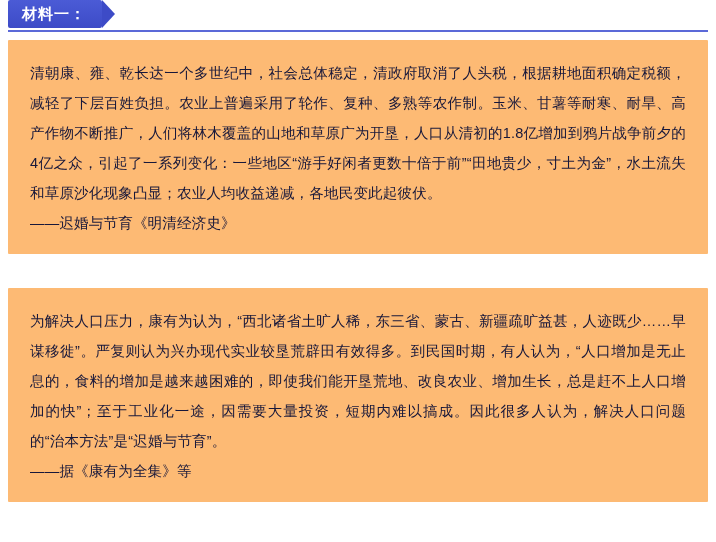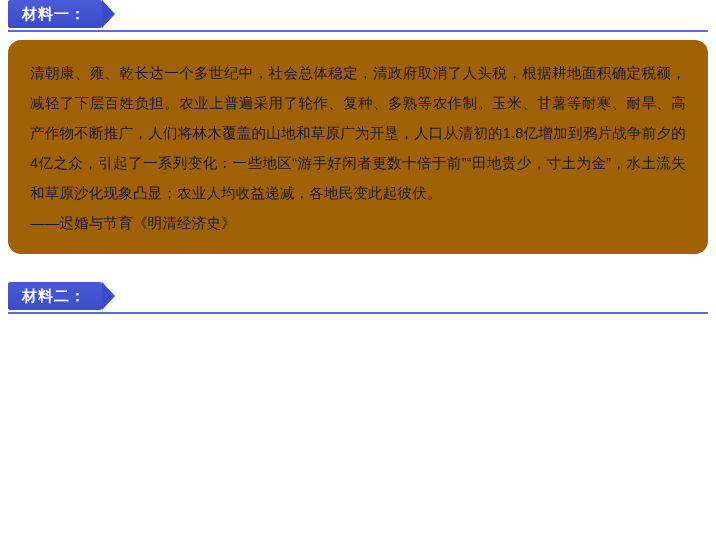--- a/index.html
+++ b/index.html
@@ -63,22 +63,22 @@
     position: absolute;
     left: 0;
     right: 0;
     bottom: 2px;
     height: 2px;
     background: #5b69d8;
   }
 
   .panel {
     margin: 6px 8px 8px 8px;
-    background: #a16207;
-    border-radius: 13px;
+    background: #fdba74;
+    border-radius: 1px;
     padding: 18px 22px 16px 22px;
     box-sizing: border-box;
   }
   .panel p {
     margin: 0;
     font-size: 14.5px;
     line-height: 30px;
     text-align: justify;
     text-justify: inter-ideograph;
     color: #17173a;
@@ -104,19 +104,19 @@
       <span class="label-tag">材料一：</span>
       <span class="label-underline"></span>
     </div>
     <div class="panel panel-1">
       <p>清朝康、雍、乾长达一个多世纪中，社会总体稳定，清政府取消了人头税，根据耕地面积确定税额，减轻了下层百姓负担。农业上普遍采用了轮作、复种、多熟等农作制。玉米、甘薯等耐寒、耐旱、高产作物不断推广，人们将林木覆盖的山地和草原广为开垦，人口从清初的1.8亿增加到鸦片战争前夕的4亿之众，引起了一系列变化：一些地区“游手好闲者更数十倍于前”“田地贵少，寸土为金”，水土流失和草原沙化现象凸显；农业人均收益递减，各地民变此起彼伏。</p>
       <p class="source">——迟婚与节育《明清经济史》</p>
     </div>
   </section>
 
   <section class="material-block block-2">
-    <div class="label-row">
-      <span class="label-tag">材料二：</span>
-      <span class="label-underline"></span>
+    <div class="panel panel-2">
+      <p>为解决人口压力，康有为认为，“西北诸省土旷人稀，东三省、蒙古、新疆疏旷益甚，人迹既少……早谋移徙”。严复则认为兴办现代实业较垦荒辟田有效得多。到民国时期，有人认为，“人口增加是无止息的，食料的增加是越来越困难的，即使我们能开垦荒地、改良农业、增加生长，总是赶不上人口增加的快”；至于工业化一途，因需要大量投资，短期内难以搞成。因此很多人认为，解决人口问题的“治本方法”是“迟婚与节育”。</p>
+      <p class="source">——据《康有为全集》等</p>
     </div>
   </section>
 
 </div>
 
 </body></html>

